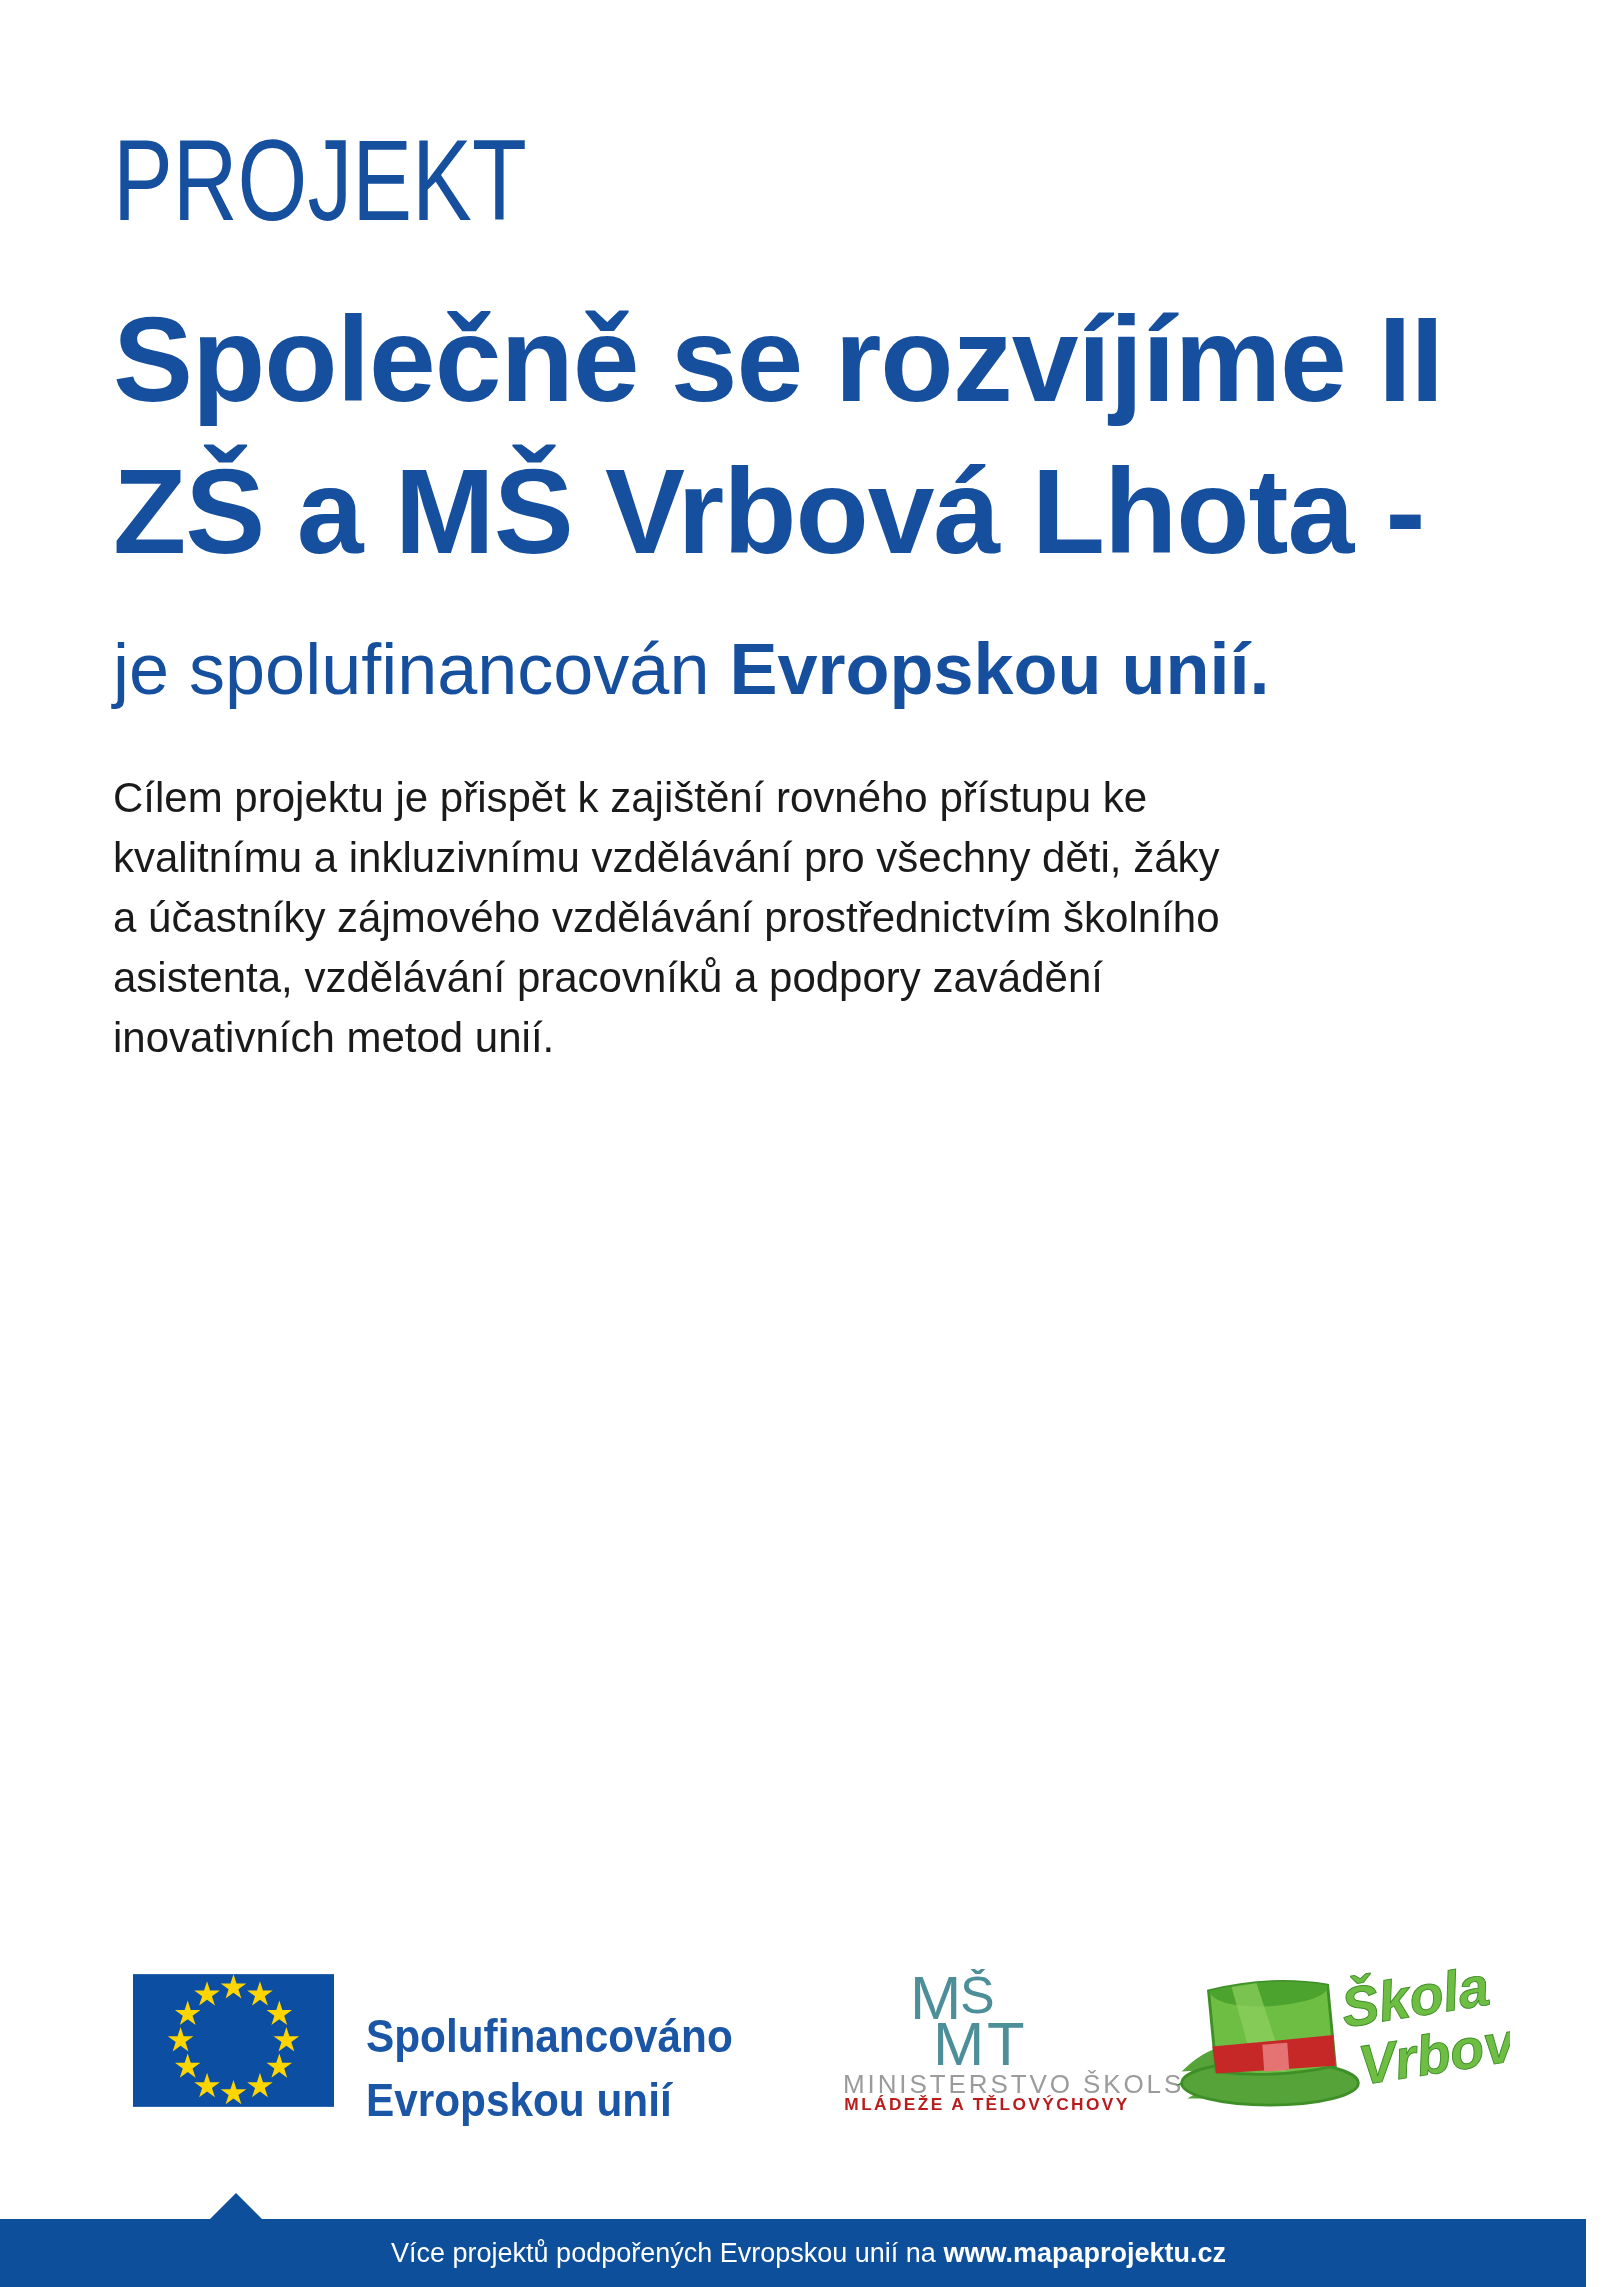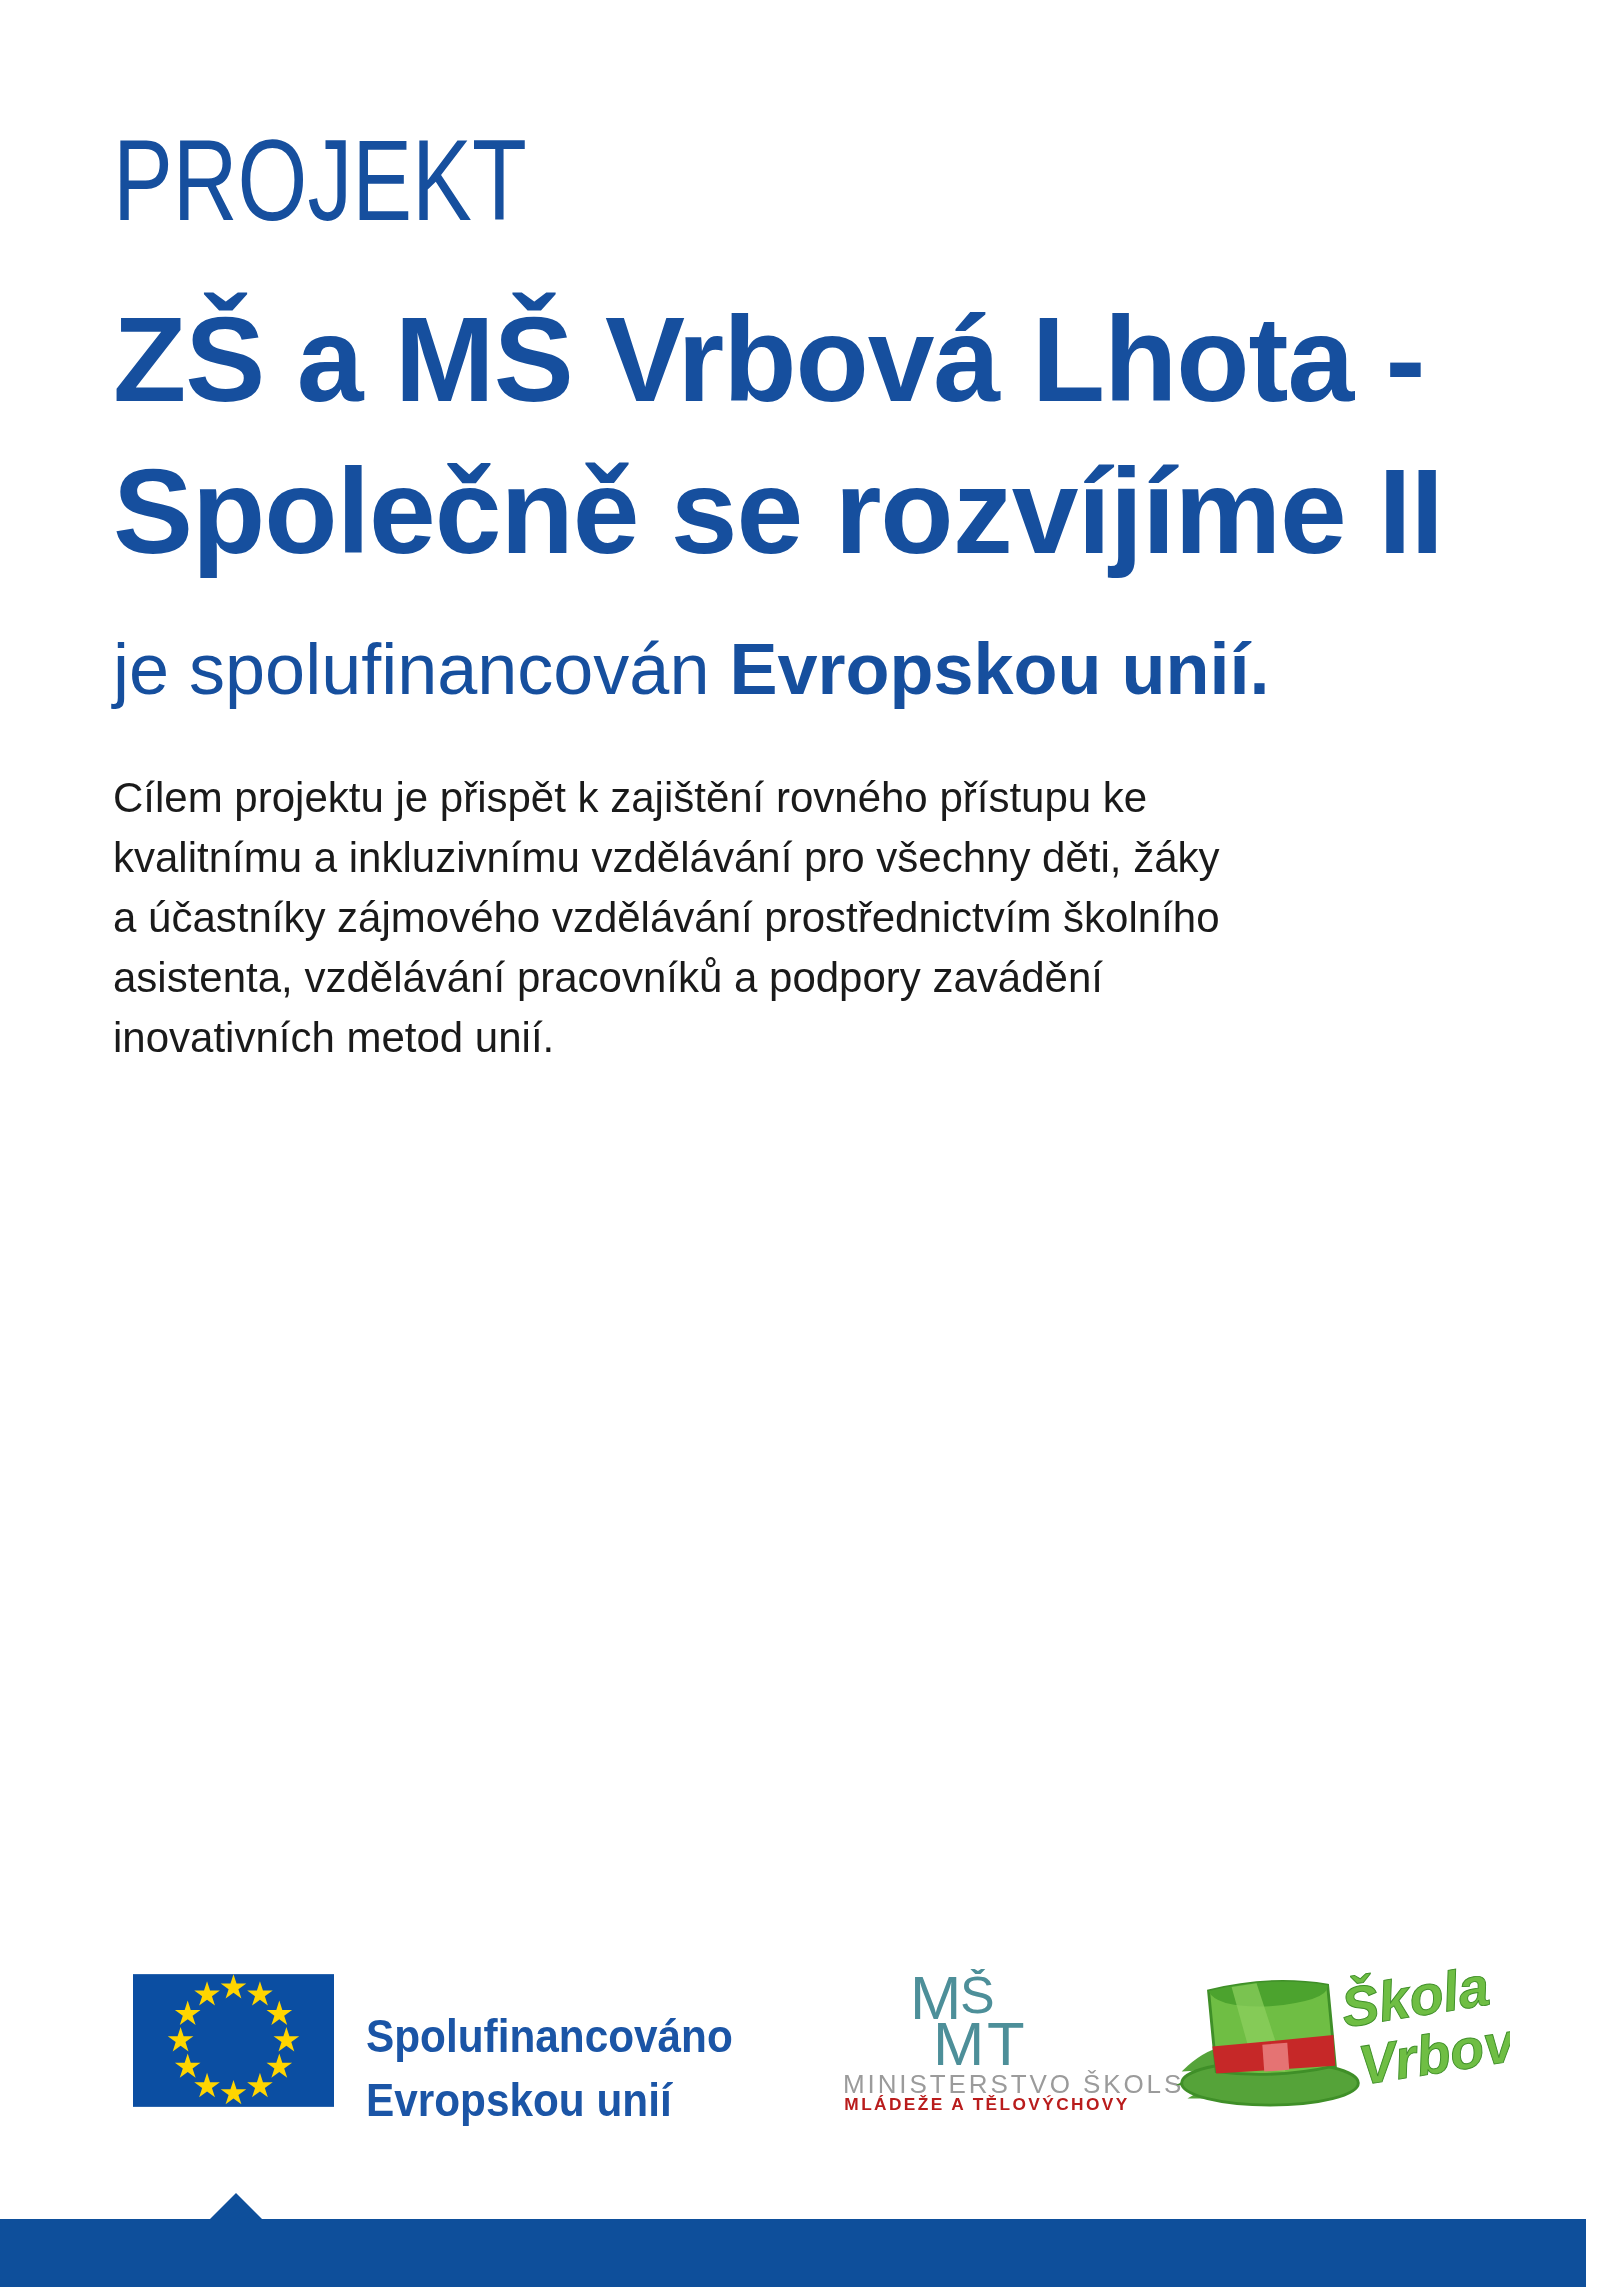--- a/index.html
+++ b/index.html
@@ -131,22 +131,22 @@
   .footer-text .bold{font-weight:700;}
 </style>
 </head>
 <body>
 
 <div class="page">
 
   <div class="projekt">PROJEKT</div>
 
   <div class="title">
+    <div>Společně se rozvíjíme II</div>
     <div>ZŠ a MŠ Vrbová Lhota -</div>
-    <div>Společně se rozvíjíme II</div>
   </div>
 
   <div class="subtitle"><span>je spolufinancován </span><span class="bold">Evropskou unií.</span></div>
 
   <div class="paragraph">Cílem projektu je přispět k zajištění rovného přístupu ke
 kvalitnímu a inkluzivnímu vzdělávání pro všechny děti, žáky
 a účastníky zájmového vzdělávání prostřednictvím školního
 asistenta, vzdělávání pracovníků a podpory zavádění
 inovativních metod unií.</div>
 
@@ -204,15 +204,16 @@
     <path d="M92,90 L118,88 L120,116 L94,118 Z" fill="#e57373"></path>
 
     <g font-family="Liberation Sans, sans-serif" font-style="italic" font-weight="700" fill="#6fbe44" stroke="#3f8f28" stroke-width="1">
       <text x="178" y="72" font-size="58" transform="rotate(-9 178 72)">Škola</text>
       <text x="196" y="132" font-size="58" transform="rotate(-9 196 132)">Vrbovka</text>
     </g>
   </svg>
 
   <div class="footer-bar"></div>
   <div class="footer-triangle"></div>
+  <div class="footer-text"><span>Více projektů podpořených Evropskou unií na </span><span class="bold">www.mapaprojektu.cz</span></div>
 
 </div>
 
 
 </body></html>

